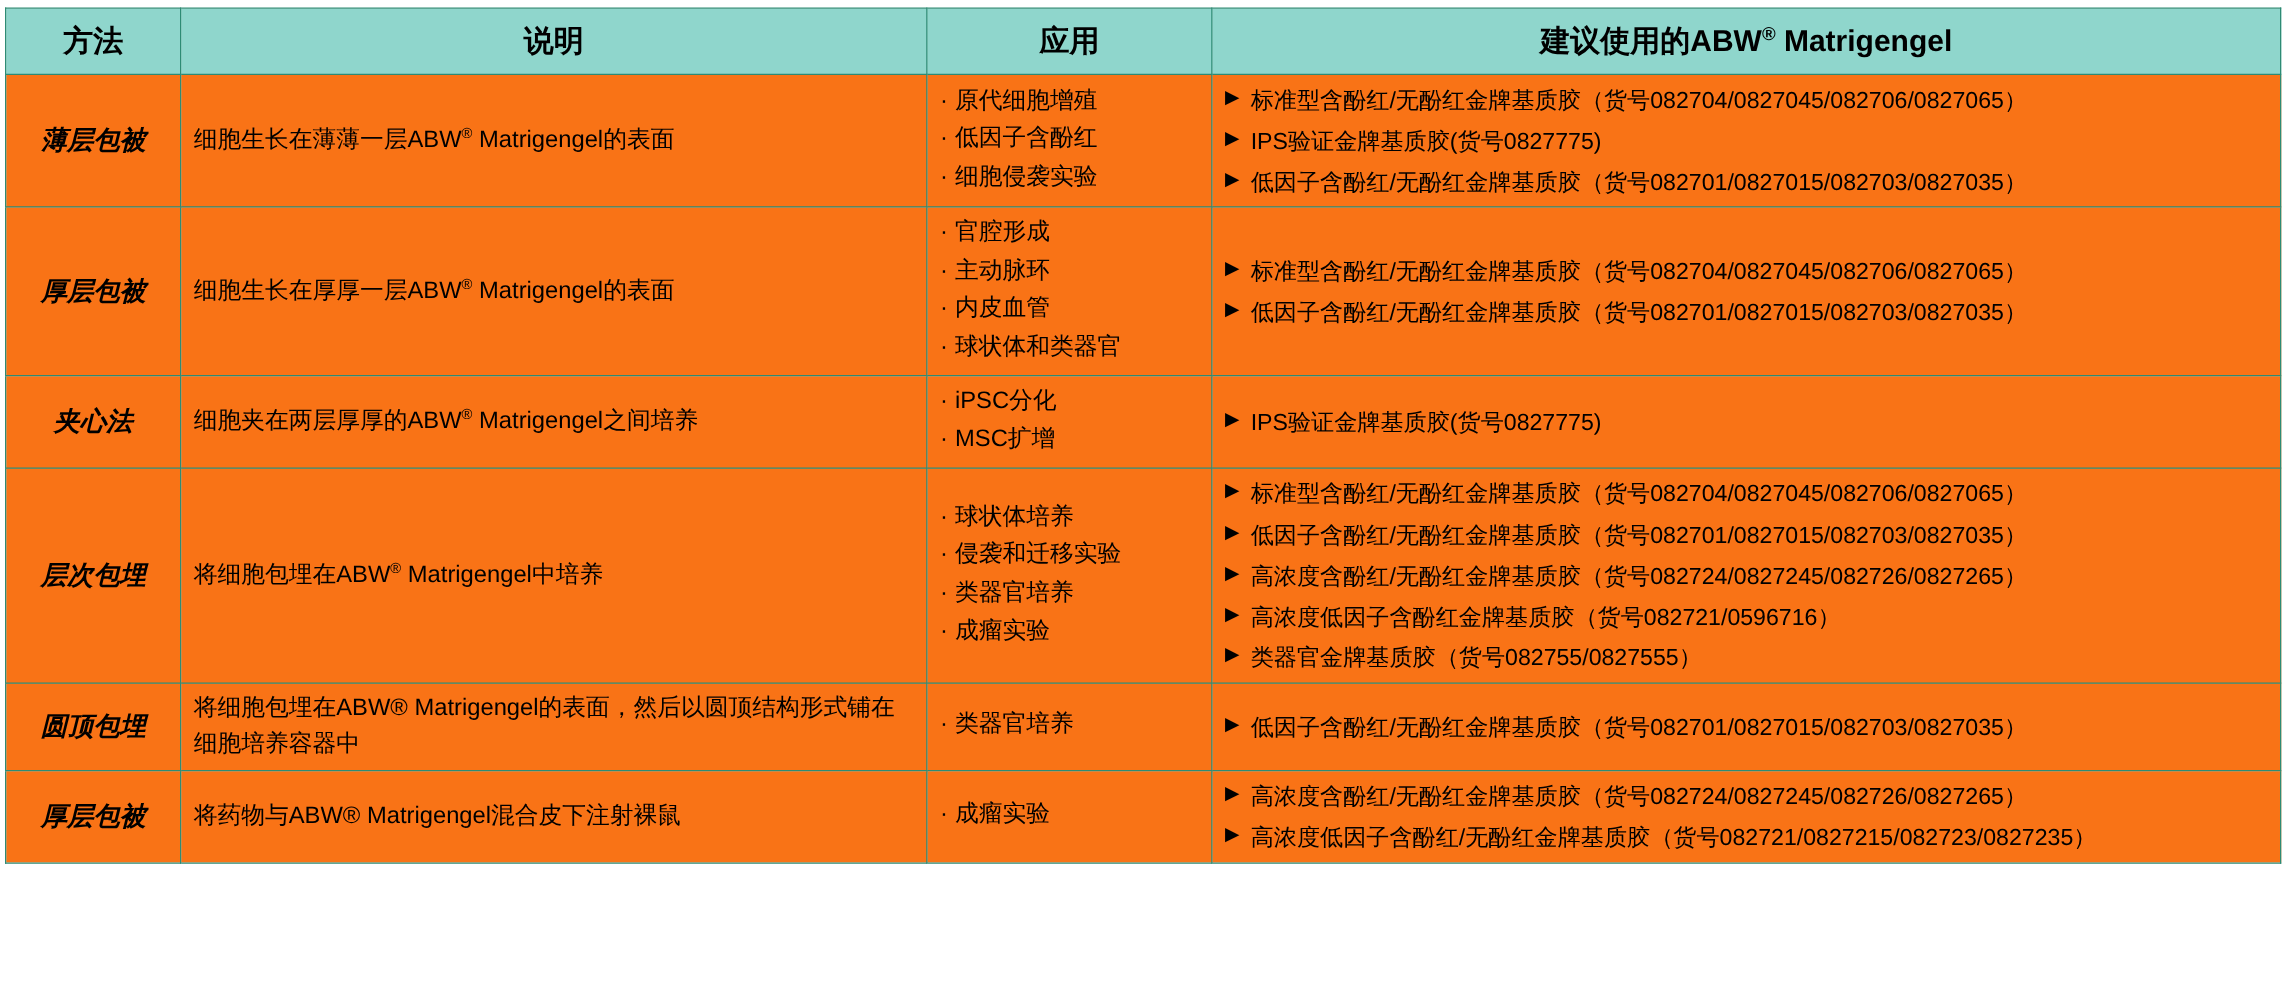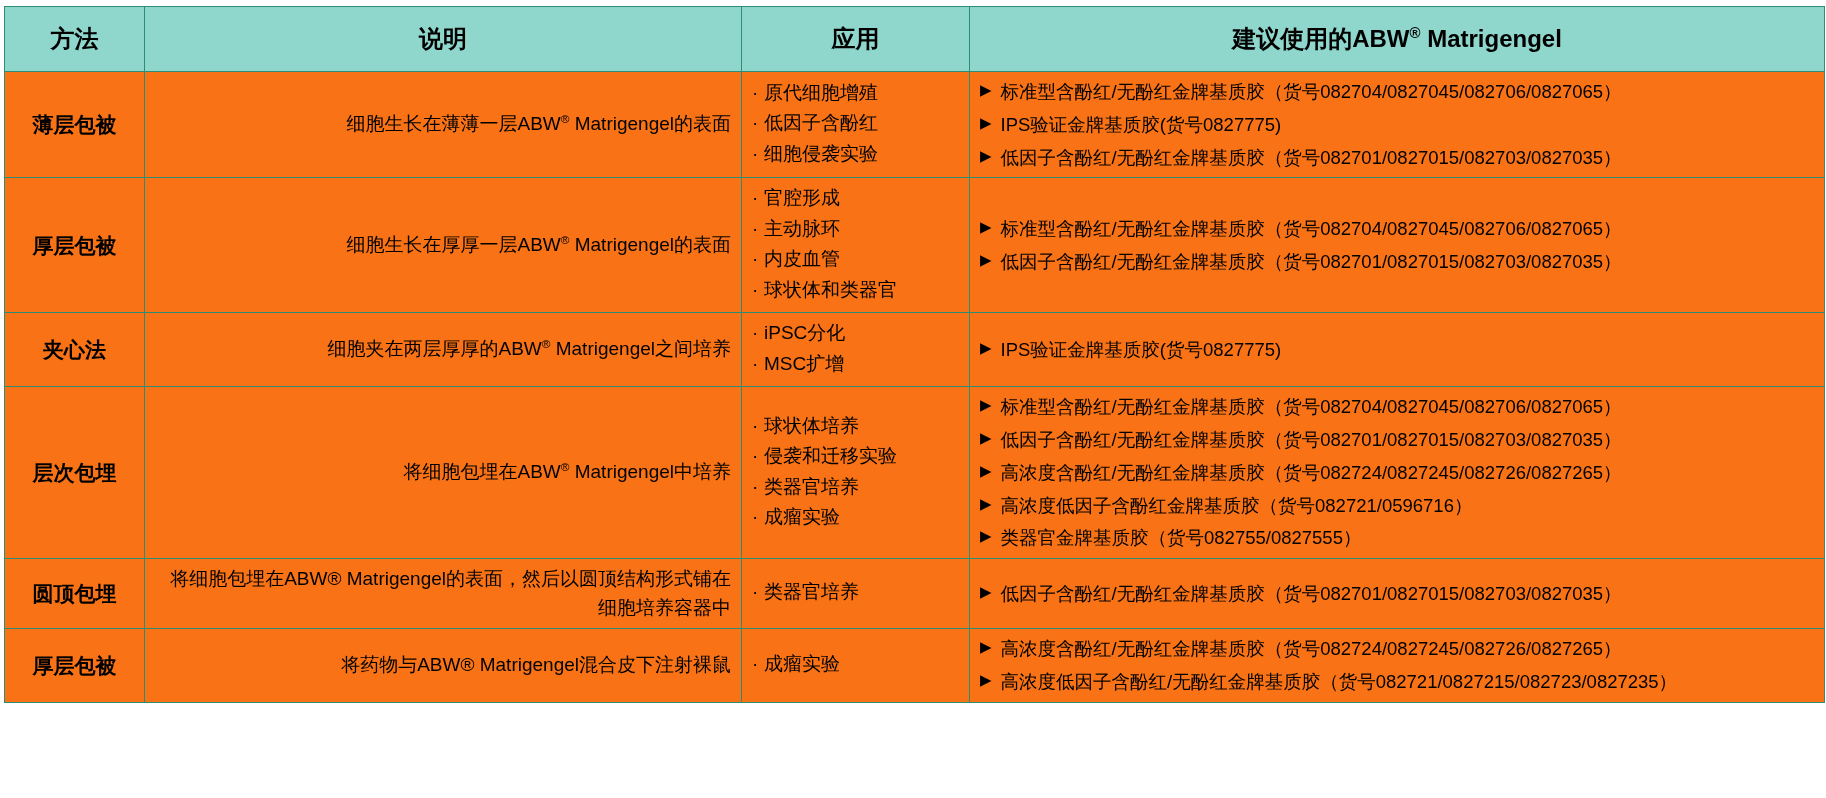--- a/index.html
+++ b/index.html
@@ -31,35 +31,36 @@
     border: 1px solid #2e8b74;
     vertical-align: middle;
     padding: 6px 10px;
     box-sizing: border-box;
   }
   thead th {
     background: #8fd6cc;
     text-align: center;
     font-size: 24px;
     font-weight: bold;
-    height: 65px;
+    height: 53px;
     padding: 4px 8px;
   }
   tbody td {
     background: #f97316;
     font-size: 19px;
     line-height: 1.5;
   }
   td.method {
     text-align: center;
     font-weight: bold;
     font-size: 21px;
+    font-style: italic;
   }
   td.desc {
-    text-align: right;
+    text-align: left;
     padding-left: 22px;
     padding-right: 14px;
   }
   td.app {
     text-align: left;
     padding-left: 26px;
   }
   td.rec {
     text-align: left;
     padding-left: 14px;

